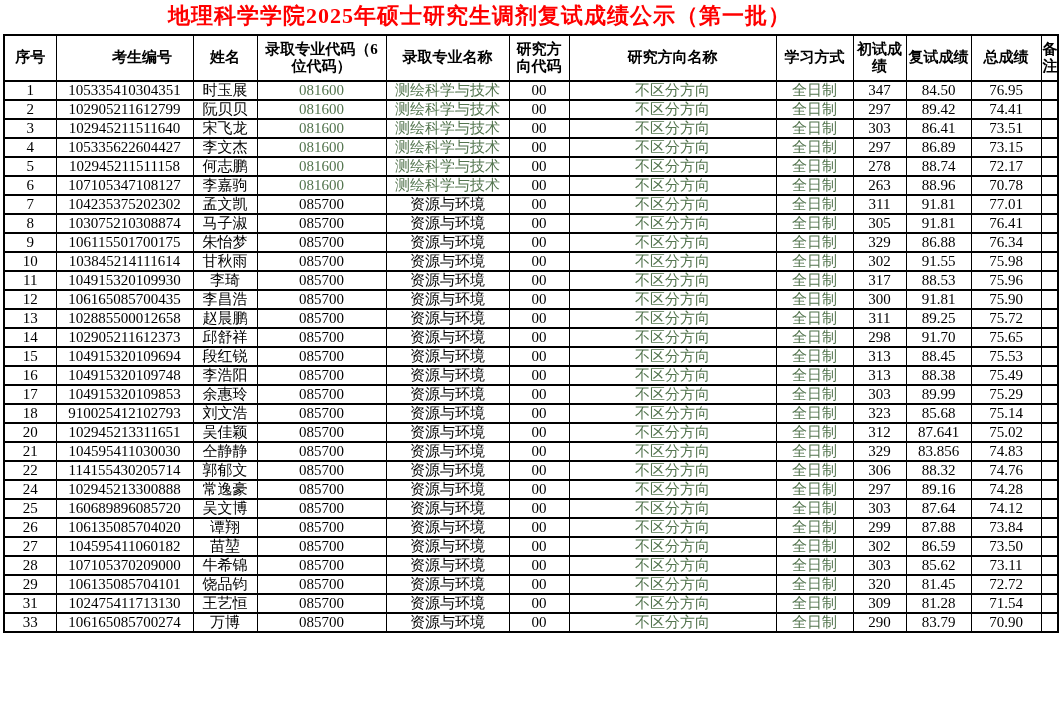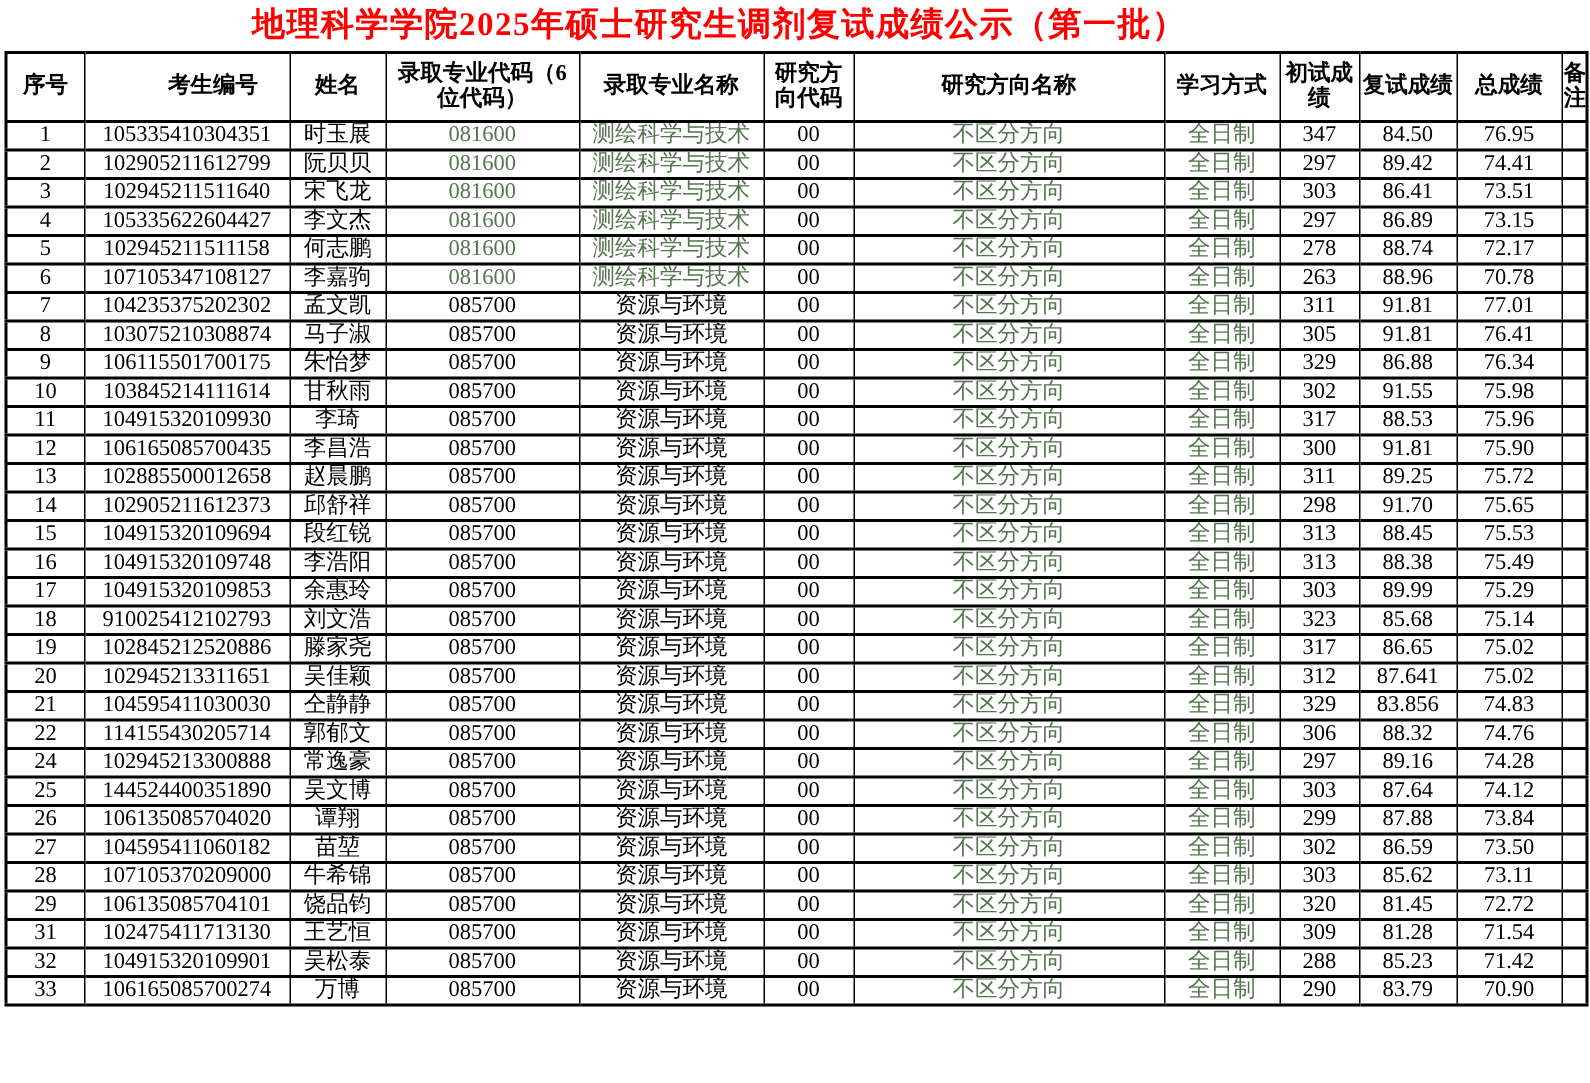--- a/index.html
+++ b/index.html
@@ -317,34 +317,20 @@
           <td>资源与环境</td>
           <td>00</td>
           <td class="green">不区分方向</td>
           <td class="green">全日制</td>
           <td>323</td>
           <td>85.68</td>
           <td>75.14</td>
           <td></td>
         </tr>
         <tr>
-          <td>19</td>
-          <td>102845212520886</td>
-          <td>滕家尧</td>
-          <td>085700</td>
-          <td>资源与环境</td>
-          <td>00</td>
-          <td class="green">不区分方向</td>
-          <td class="green">全日制</td>
-          <td>317</td>
-          <td>86.65</td>
-          <td>75.02</td>
-          <td></td>
-        </tr>
-        <tr>
           <td>20</td>
           <td>102945213311651</td>
           <td>吴佳颖</td>
           <td>085700</td>
           <td>资源与环境</td>
           <td>00</td>
           <td class="green">不区分方向</td>
           <td class="green">全日制</td>
           <td>312</td>
           <td>87.641</td>
@@ -388,21 +374,21 @@
           <td>00</td>
           <td class="green">不区分方向</td>
           <td class="green">全日制</td>
           <td>297</td>
           <td>89.16</td>
           <td>74.28</td>
           <td></td>
         </tr>
         <tr>
           <td>25</td>
-          <td>144524400351890</td>
+          <td>160689896085720</td>
           <td>吴文博</td>
           <td>085700</td>
           <td>资源与环境</td>
           <td>00</td>
           <td class="green">不区分方向</td>
           <td class="green">全日制</td>
           <td>303</td>
           <td>87.64</td>
           <td>74.12</td>
           <td></td>
@@ -468,34 +454,20 @@
           <td>102475411713130</td>
           <td>王艺恒</td>
           <td>085700</td>
           <td>资源与环境</td>
           <td>00</td>
           <td class="green">不区分方向</td>
           <td class="green">全日制</td>
           <td>309</td>
           <td>81.28</td>
           <td>71.54</td>
-          <td></td>
-        </tr>
-        <tr>
-          <td>32</td>
-          <td>104915320109901</td>
-          <td>吴松泰</td>
-          <td>085700</td>
-          <td>资源与环境</td>
-          <td>00</td>
-          <td class="green">不区分方向</td>
-          <td class="green">全日制</td>
-          <td>288</td>
-          <td>85.23</td>
-          <td>71.42</td>
           <td></td>
         </tr>
         <tr>
           <td>33</td>
           <td>106165085700274</td>
           <td>万博</td>
           <td>085700</td>
           <td>资源与环境</td>
           <td>00</td>
           <td class="green">不区分方向</td>

